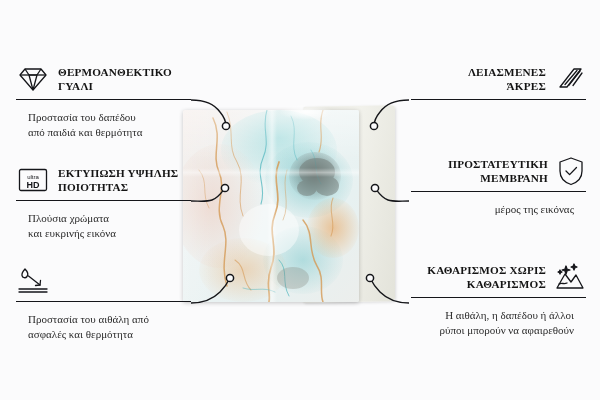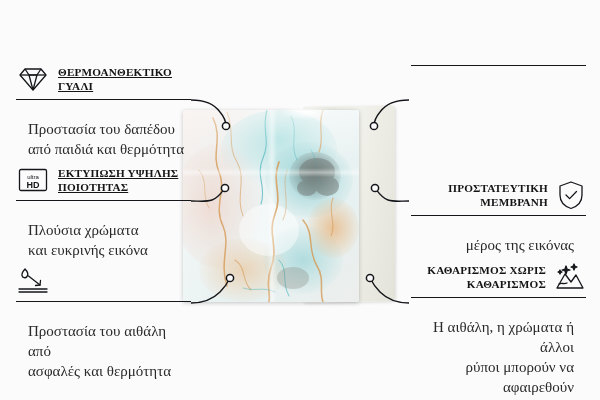--- a/index.html
+++ b/index.html
@@ -55,38 +55,38 @@
   
   .feat{position:absolute;width:175px;}
   .feat .head{display:flex;align-items:center;gap:8px;min-height:34px;}
   .feat.left .head{justify-content:flex-start;}
   .feat.right .head{justify-content:flex-end;}
   .feat .title{
     font-family:"Liberation Serif",serif;
     font-size:11.2px;font-weight:bold;line-height:1.28;
     letter-spacing:.2px;color:#141414;
   }
-  .feat.left .title{text-align:left;text-decoration:underline;}
+  .feat.left .title{text-align:left;}
   .feat.right .title{text-align:right;}
   .feat .rule{height:0;border-top:1.4px solid #15161a;margin-top:3px;}
   .feat .desc{
-    font-size:15px;line-height:1.34;color:#2a2a2a;margin-top:19px;
+    font-size:11px;line-height:1.34;color:#2a2a2a;margin-top:10px;
     font-family:"Liberation Serif",serif;
   }
   .feat.left .desc{text-align:left;padding-left:12px;}
   .feat.right .desc{text-align:right;padding-right:12px;}
 
   .icon{flex:0 0 auto;display:block;}
 
   
   #f-heat-glass{left:16px;top:62px;}
   #f-print    {left:16px;top:163px;}
   #f-heat-res {left:16px;top:264px;}
   #f-edges    {right:14px;top:62px;}
-  #f-membrane {right:14px;top:178px;}
+  #f-membrane {right:14px;top:154px;}
   #f-clean    {right:14px;top:260px;}
 
   .connector{position:absolute;left:0;top:0;width:600px;height:400px;pointer-events:none;}
 </style>
 </head>
 <body>
 
 <div class="stage">
 
   <div class="product">
@@ -244,20 +244,34 @@
       </svg>
     </div>
     <div class="rule"></div>
     <div class="desc">
       <div>Προστασία του αιθάλη από</div>
       <div>ασφαλές και θερμότητα</div>
     </div>
   </div>
 
   <div class="feat right" id="f-edges">
+    <div class="head">
+      <div class="title">
+        <div>ΛΕΙΑΣΜΕΝΕΣ</div>
+        <div>ΆΚΡΕΣ</div>
+      </div>
+      <svg class="icon" width="32" height="28" viewBox="0 0 32 28">
+        <g fill="none" stroke="#15161a" stroke-width="1.3" stroke-linecap="round" stroke-linejoin="round">
+          <path d="M6 22 L20 4 H27 L13 22 Z"></path>
+          <path d="M11 19.5 L23 5.5"></path>
+          <path d="M15 20 L26 6"></path>
+          <path d="M19 20.5 L28 8"></path>
+        </g>
+      </svg>
+    </div>
     <div class="rule"></div>
   </div>
 
   <div class="feat right" id="f-membrane">
     <div class="head">
       <div class="title">
         <div>ΠΡΟΣΤΑΤΕΥΤΙΚΗ</div>
         <div>ΜΕΜΒΡΑΝΗ</div>
       </div>
       <svg class="icon" width="30" height="30" viewBox="0 0 30 30">
@@ -284,18 +298,18 @@
           <path d="M3 26 L11 12 L17 20 L22 13 L29 26 Z"></path>
           <path d="M5 22 C8 20.5 10 22.5 13 21"></path>
           <path d="M12 4 L13 7 L16 8 L13 9 L12 12 L11 9 L8 8 L11 7 Z" fill="#15161a"></path>
           <path d="M20 2 L20.8 4.2 L23 5 L20.8 5.8 L20 8 L19.2 5.8 L17 5 L19.2 4.2 Z" fill="#15161a"></path>
           <path d="M6 8 L6.6 9.4 L8 10 L6.6 10.6 L6 12 L5.4 10.6 L4 10 L5.4 9.4 Z" fill="#15161a"></path>
         </g>
       </svg>
     </div>
     <div class="rule"></div>
     <div class="desc">
-      <div>Η αιθάλη, η χρώματα ή άλλοι</div>
+      <div>Η αιθάλη, η δαπέδου ή άλλοι</div>
       <div>ρύποι μπορούν να αφαιρεθούν</div>
     </div>
   </div>
 
 </div>
 
 </body></html>

